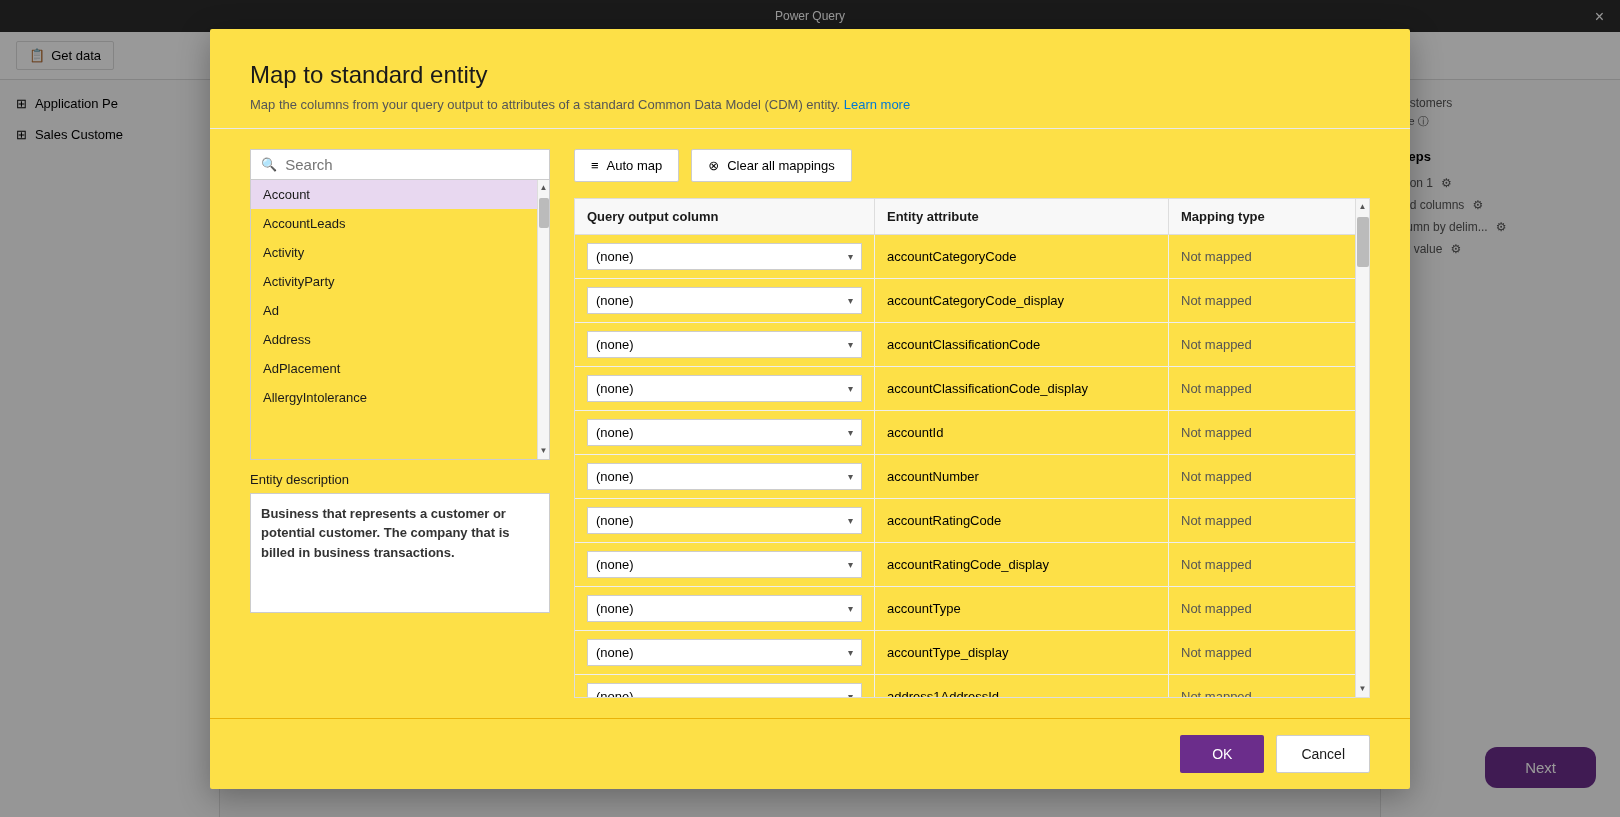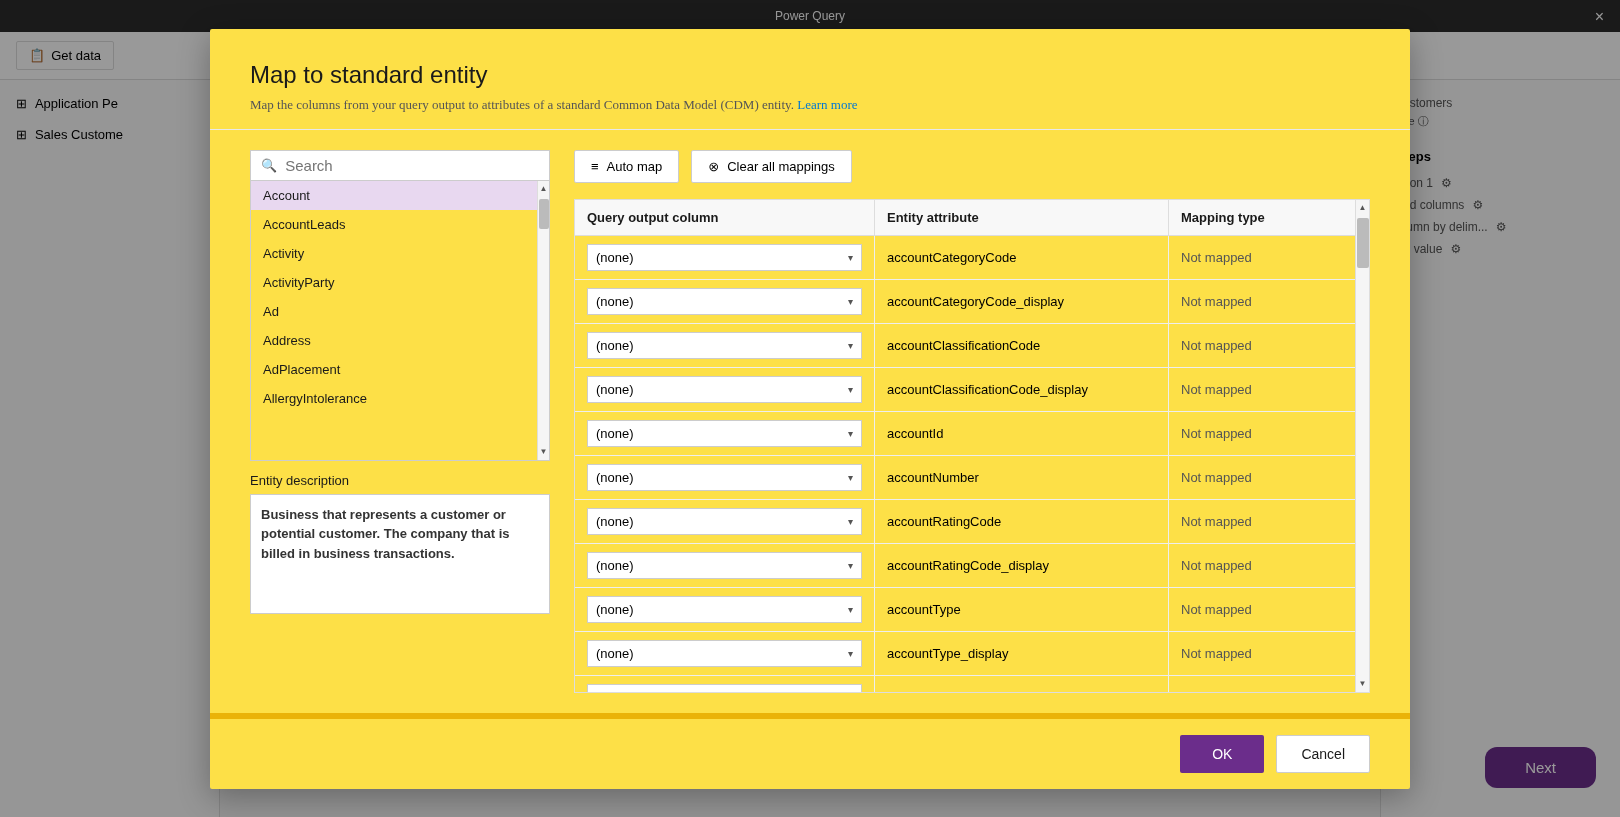--- a/index.html
+++ b/index.html
@@ -98,21 +98,20 @@
     }
     .dialog-title {
       font-size: 24px;
       font-weight: 300;
       color: #1a1a1a;
       margin-bottom: 8px;
     }
     .dialog-subtitle {
       font-size: 13px;
       color: #555;
-      font-family: Liberation Serif, serif;
     }
     .dialog-subtitle a {
       color: #0078d4;
       text-decoration: none;
     }
     .dialog-body {
       display: flex;
       flex: 1;
       overflow: hidden;
       padding: 20px 40px;
@@ -268,21 +267,21 @@
       color: #555;
     }
     .not-mapped-text {
       color: #555;
       font-size: 13px;
     }
 
     
     .dialog-footer {
       padding: 16px 40px;
-      border-top: 6px solid #eab308;
+      border-top: 1px solid #eab308;
       display: flex;
       justify-content: flex-end;
       gap: 12px;
     }
     .btn-ok {
       background: #6b2d8b;
       color: #fff;
       border: none;
       padding: 10px 32px;
       font-size: 14px;

